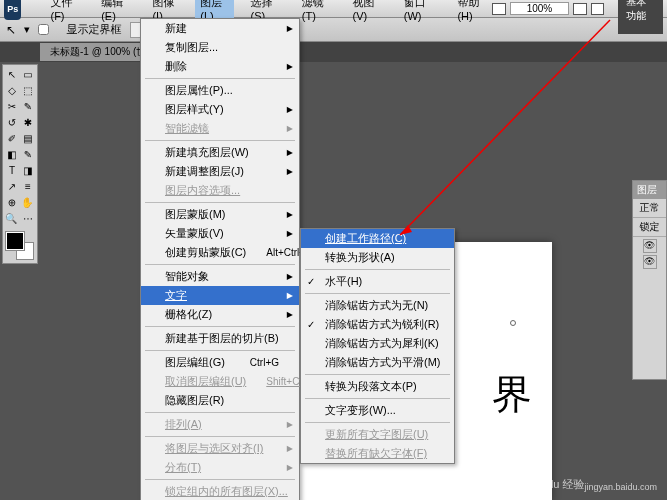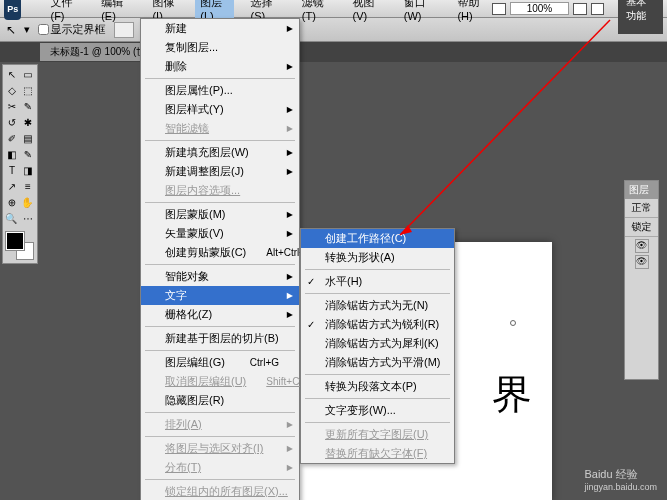--- a/index.html
+++ b/index.html
@@ -9,49 +9,49 @@
 .menubar .logo { width: 20px; height: 23px; background: #1a395c; color: #fff; display: flex; align-items: center; justify-content: center; font-size: 9px; font-weight: bold; border-radius: 4px; margin-right: 12px; }
 .menubar .mitem { padding: 2px 5px; cursor: default; margin-left: 12px; }
 .menubar .mitem.active { background: #9cc2e8; border-radius: 6px; }
 .menubar .spacer { flex: 1; }
 .menubar .rbox { display: flex; align-items: center; gap: 4px; }
 .menubar .rect { width: 18px; height: 12px; border: 1px solid #555; background: #fff; }
 .menubar .sel { border: 1px solid #999; background: #fff; padding: 0 16px; font-size: 10px; }
 .menubar .btnbasic { background: #444; color: #fff; padding: 11px 8px; font-size: 10px; margin-left: 10px; }
 .optbar { height: 24px; background: linear-gradient(#d8d8d8,#c4c4c4); border-bottom: 1px solid #888; display: flex; align-items: center; padding: 0 6px; gap: 8px; }
 .optbar .cursor { font-size: 12px; }
-.optbar .chk { display: flex; align-items: center; gap: 2px; font-size: 10px; }
+.optbar .chk { display: flex; align-items: center; gap: 18px; font-size: 10px; }
 .optbar .chk input { width: 11px; height: 11px; }
 .optbar .mini { width: 20px; height: 16px; border: 1px solid #999; background: #eee; }
 .tabbar { height: 20px; background: #424242; display: flex; align-items: center; padding-left: 40px; }
 .tabbar .tab { background: #9a9a9a; color: #000; padding: 2px 10px; font-size: 10px; }
 .toolbox { position: absolute; left: 2px; top: 64px; width: 36px; background: #d0d0d0; border: 1px solid #888; display: flex; flex-wrap: wrap; padding: 1px; }
 .toolbox .tool { width: 16px; height: 16px; display: flex; align-items: center; justify-content: center; font-size: 10px; cursor: default; }
 .toolbox .colors { width: 32px; height: 32px; position: relative; margin-top: 4px; }
 .toolbox .fg { width: 18px; height: 18px; background: #000; border: 1px solid #fff; outline: 1px solid #888; position: absolute; left: 2px; top: 2px; }
 .toolbox .bg { width: 18px; height: 18px; background: #fff; border: 1px solid #888; position: absolute; right: 2px; bottom: 2px; }
 .canvas-area { position: absolute; left: 42px; top: 62px; right: 0; bottom: 0; background: #535353; }
 .canvas { position: absolute; left: 230px; top: 180px; width: 280px; height: 260px; background: #fff; box-shadow: 0 0 8px rgba(0,0,0,0.4); }
 .canvas .txt { position: absolute; right: 20px; bottom: 80px; font-size: 40px; font-family: SimSun, serif; color: #000; }
 .menu { position: absolute; background: #f0f0f0; border: 1px solid #808080; box-shadow: 2px 2px 4px rgba(0,0,0,0.3); }
 .menu .item { display: flex; align-items: center; padding: 2px 20px 2px 24px; cursor: default; white-space: nowrap; position: relative; font-size: 11px; }
-.menu .item.highlight { background: #3470cc; color: #fff; }
+.menu .item.highlight { background: #3470cc; color: #fff; text-decoration: underline; }
 .menu .item.disabled { color: #999; text-decoration: underline; }
 .menu .item .shortcut { margin-left: auto; padding-left: 20px; font-size: 10px; }
 .menu .item .arrow { position: absolute; right: 6px; font-size: 8px; }
 .menu .sep { height: 1px; background: #bbb; margin: 2px 4px; }
 .menu .check { position: absolute; left: 6px; font-size: 10px; }
 .menu1 { left: 140px; top: 18px; width: 160px; }
 .menu2 { left: 300px; top: 228px; width: 155px; }
-.layerspanel { position: absolute; right: 8px; top: 180px; width: 35px; height: 200px; background: #d4d4d4; border: 1px solid #888; }
+.layerspanel { position: absolute; right: 0; top: 180px; width: 35px; height: 200px; background: #d4d4d4; border: 1px solid #888; }
 .layerspanel .hdr { background: #999; color: #fff; font-size: 10px; padding: 2px 4px; }
 .layerspanel .sec { border-bottom: 1px solid #aaa; padding: 2px; font-size: 10px; text-align: center; }
 .layerspanel .eye { width: 14px; height: 14px; border: 1px solid #999; margin: 2px auto; font-size: 9px; text-align: center; }
 .arrow-line { position: absolute; pointer-events: none; }
-.watermark { position: absolute; right: 10px; bottom: 8px; color: #fff; font-size: 18px; opacity: 0.7; display: flex; flex-direction: column; align-items: flex-start; }
+.watermark { position: absolute; right: 10px; bottom: 8px; color: #fff; font-size: 18px; opacity: 0.7; display: flex; flex-direction: row; align-items: flex-end; }
 .watermark .sub { font-size: 9px; }
 
 .dot { position: absolute; left: 510px; top: 320px; width: 6px; height: 6px; border: 1px solid #666; border-radius: 50%; }
 </style>
 </head>
 <body>
 
 <div class="app">
 
   <div class="menubar">

